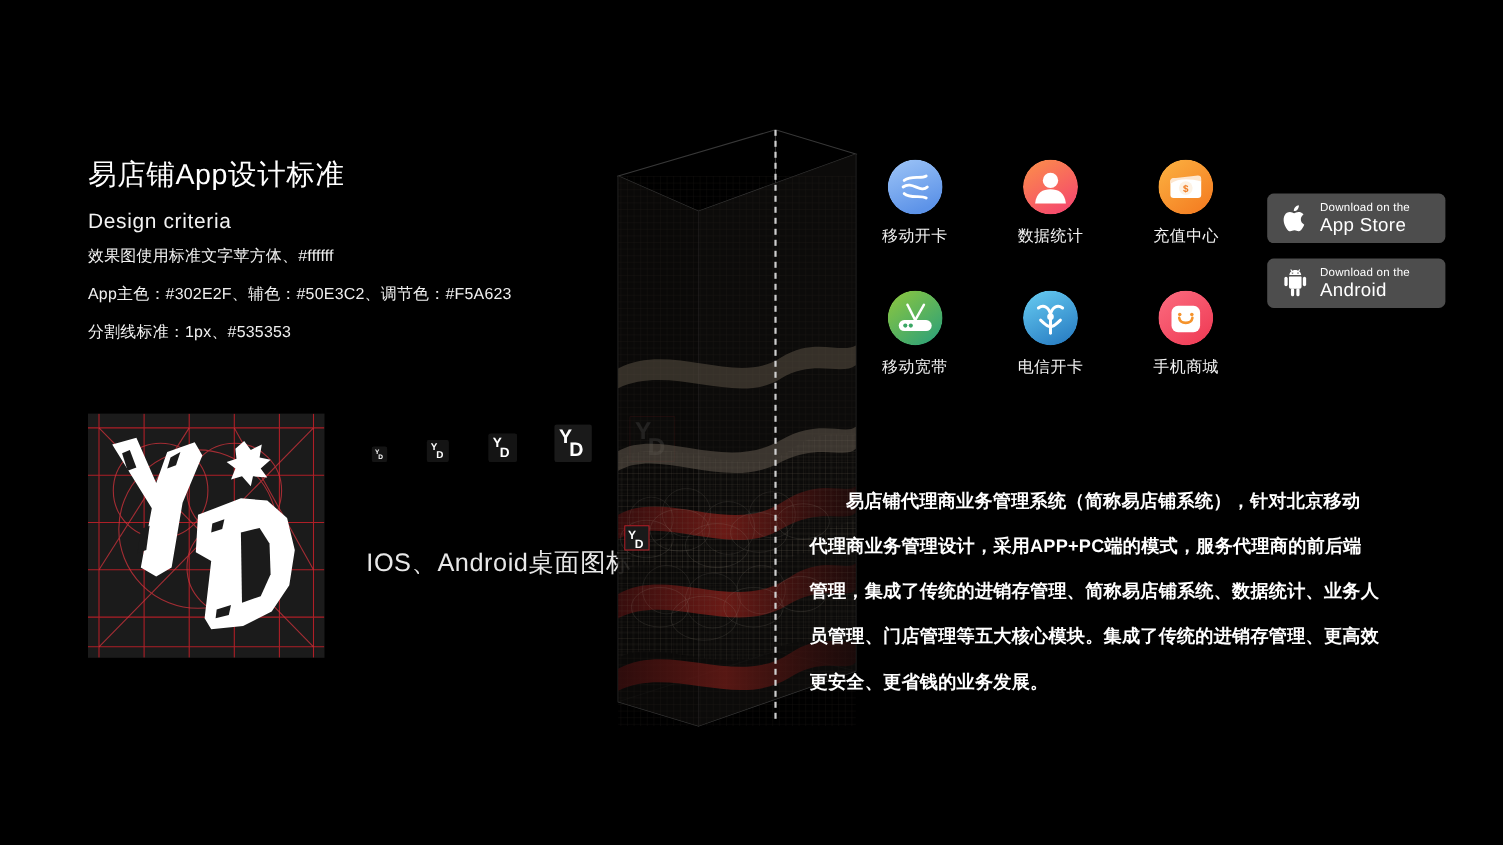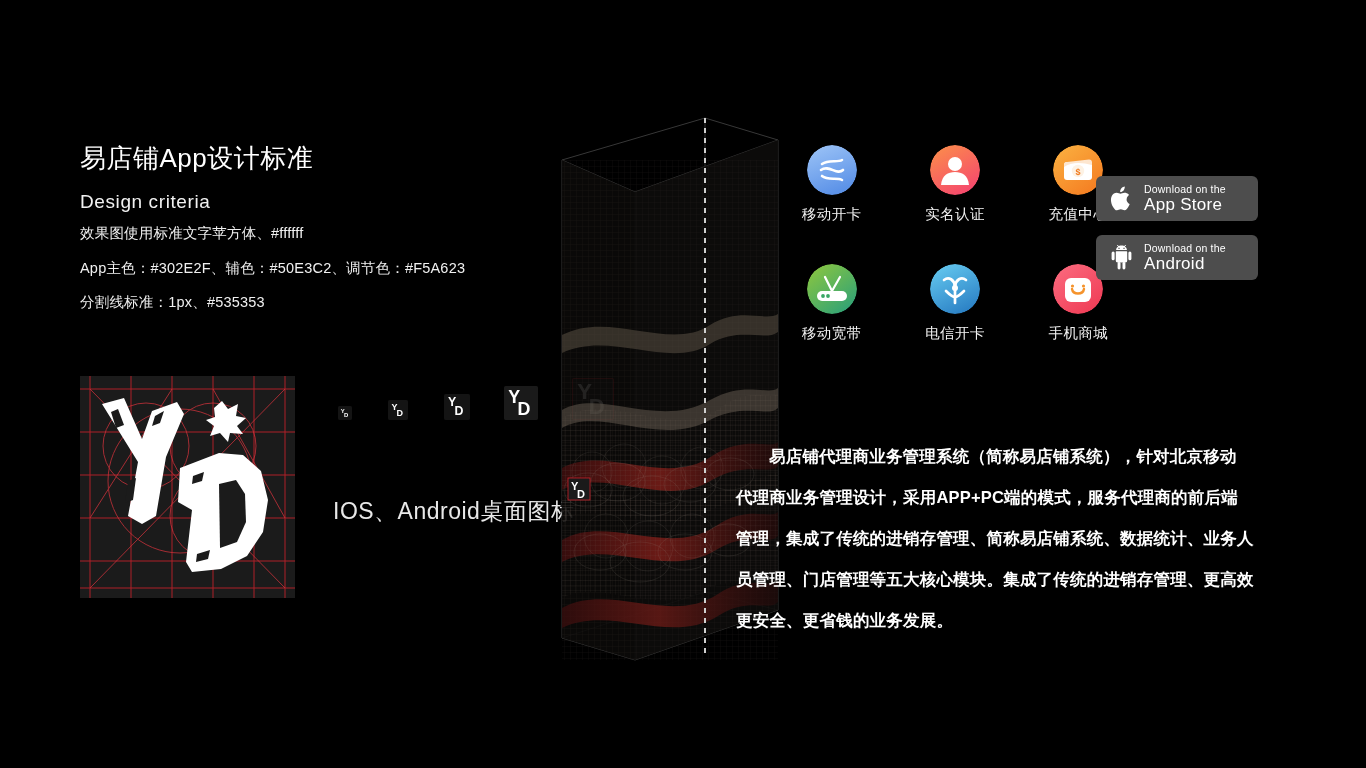--- a/index.html
+++ b/index.html
@@ -73,21 +73,21 @@
     margin: 0 auto; position: relative; overflow: hidden;
   }
   .app-circle svg { display: block; width: 100%; height: 100%; }
   .app-label {
     margin-top: 10px; font-size: 14.5px; color: #f2f2f2;
     font-weight: 400; letter-spacing: 0.4px; white-space: nowrap;
   }
   .app-row.second { margin-top: 40px; }
 
   
-  .badges { position: absolute; left: 1096px; top: 176px; }
+  .badges { position: absolute; left: 1152px; top: 176px; }
   .badge {
     width: 162px; height: 45px;
     background: #4d4d4d; border-radius: 6px;
     display: flex; align-items: center; padding-left: 12px;
     margin-bottom: 14px;
   }
   .badge-icon { width: 27px; height: 30px; flex: 0 0 27px; margin-right: 9px; }
   .badge-icon svg { display: block; width: 100%; height: 100%; }
   .badge-text { line-height: 1.05; }
   .badge-small {
@@ -312,21 +312,21 @@
                 <linearGradient id="gPerson" x1="0.2" y1="0" x2="0.8" y2="1">
               <stop offset="0%" stop-color="#fb8b4c"></stop>
                   <stop offset="100%" stop-color="#f5456f"></stop>
                 </linearGradient>
               </defs>
             <circle cx="25" cy="25" r="25" fill="url(#gPerson)"></circle>
             <circle cx="25" cy="19" r="7" fill="#fff"></circle>
             <path d="M11 40 C12 30 18 27 25 27 C32 27 38 30 39 40 Z" fill="#fff"></path>
           </svg>
         </div>
-        <div class="app-label">实名认证</div>
+        <div class="app-label">数据统计</div>
       </div>
 
       <div class="app-cell">
         <div class="app-circle">
           <svg viewBox="0 0 50 50">
             <defs>
                 <linearGradient id="gWallet" x1="0.1" y1="0" x2="0.9" y2="1">
               <stop offset="0%" stop-color="#fbb040"></stop>
                   <stop offset="100%" stop-color="#f47a20"></stop>
                 </linearGradient>

